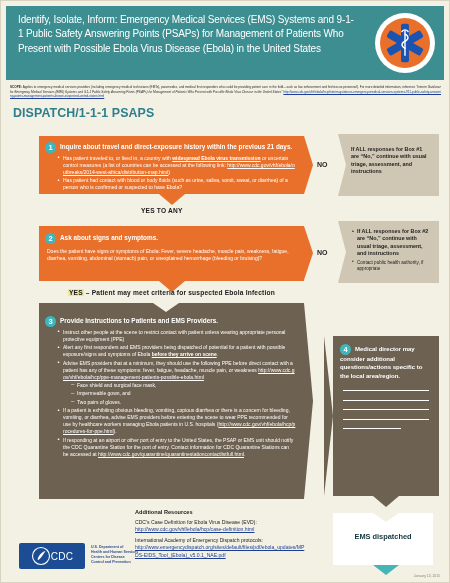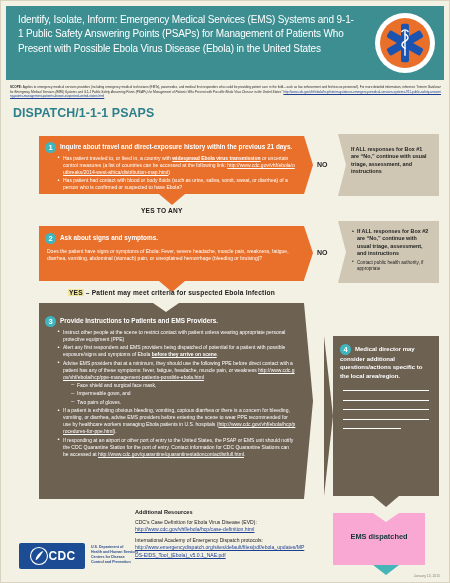--- a/index.html
+++ b/index.html
@@ -136,43 +136,43 @@
     border-bottom: 80px solid transparent;
     border-left: 9px solid #6d6152;
   }
   #box4-txt { font-size: 6px; line-height: 8.4px; font-weight: bold; color: #ffffff; padding: 8px 7px 0 7px; }
   .wline { height: 0; border-top: 0.8px solid #ffffff; margin: 0 10px 8.5px 10px; }
   .wline.short { margin-right: 38px; }
 
   
   #emsbox {
     position: absolute; left: 332px; top: 512px;
-    width: 92px; height: 52px;
-    background: #f9a8d4;
+    width: 100px; height: 52px;
+    background: #ffffff;
   }
   #emsbox-txt {
     font-size: 7.4px; font-weight: bold; color: #15353c;
     text-align: center; padding-top: 19px;
   }
 
   
   #resources {
     position: absolute; left: 134px; top: 508px; width: 170px;
   }
   #res-title { font-size: 5.6px; font-weight: bold; color: #232323; margin-bottom: 4px; }
   .res-line { font-size: 5.1px; line-height: 7.4px; color: #232323; }
   .res-url { font-size: 5.1px; line-height: 7.4px; color: #1c3f94; text-decoration: underline; word-break: break-all; }
 
   #cdclogo {
     position: absolute; left: 18px; top: 542px;
     width: 66px; height: 26px;
     background: #1c4d94; border-radius: 2px;
     display: flex; align-items: center; justify-content: center;
   }
-  #cdc-word { color: #ffffff; font-size: 12px; font-weight: bold; letter-spacing: 0.3px; }
+  #cdc-word { color: #ffffff; font-size: 10px; font-weight: normal; letter-spacing: 0.3px; }
   #hhs-text {
     position: absolute; left: 90px; top: 544px;
     font-size: 3.6px; line-height: 5.1px; color: #2e4f8a; font-weight: bold;
   }
   #datestamp {
     position: absolute; right: 9px; bottom: 4px;
     font-size: 3.4px; color: #8a8475;
   }
 </style>
 </head>

